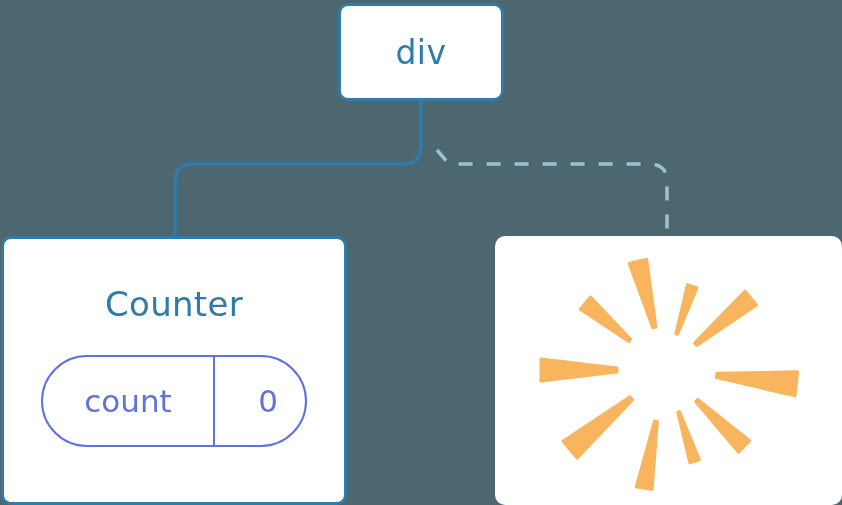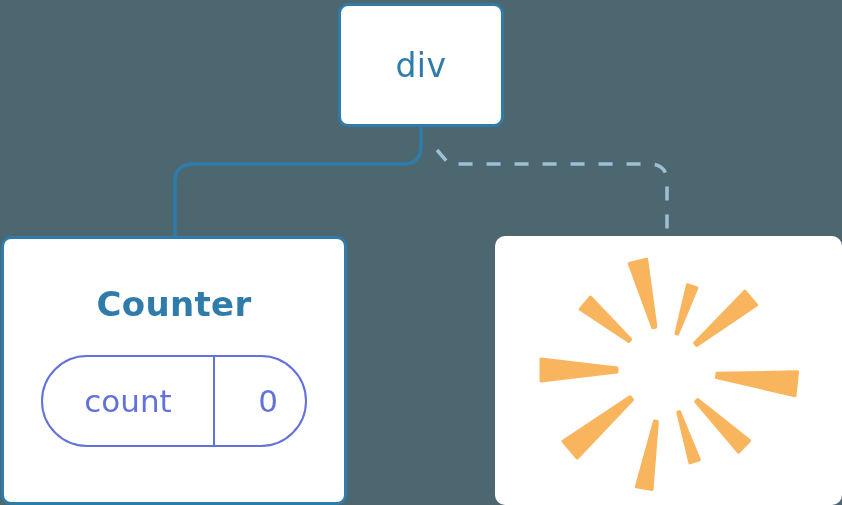--- a/index.html
+++ b/index.html
@@ -42,21 +42,21 @@
   }
   .node.plain {
     border: 0;
     box-shadow: 0 0 0 0 rgba(0,0,0,0);
   }
 
   #node-div {
     left: 338px;
     top: 3px;
     width: 166px;
-    height: 124px;
+    height: 98px;
     display: flex;
     align-items: center;
     justify-content: center;
   }
   .node-title-small {
     color: #2f7cab;
     font-size: 33px;
     font-weight: 400;
     letter-spacing: 0.5px;
     line-height: 1;
@@ -69,21 +69,21 @@
     width: 346px;
     height: 269px;
     display: flex;
     flex-direction: column;
     align-items: center;
     padding-top: 48px;
   }
   .node-title {
     color: #2f7cab;
     font-size: 34px;
-    font-weight: 700;
+    font-weight: 400;
     line-height: 1;
     letter-spacing: 0.3px;
     margin-bottom: 34px;
     font-family: "DejaVu Sans", "Liberation Sans", sans-serif;
   }
 
   
   .state-pill {
     display: flex;
     align-items: stretch;

